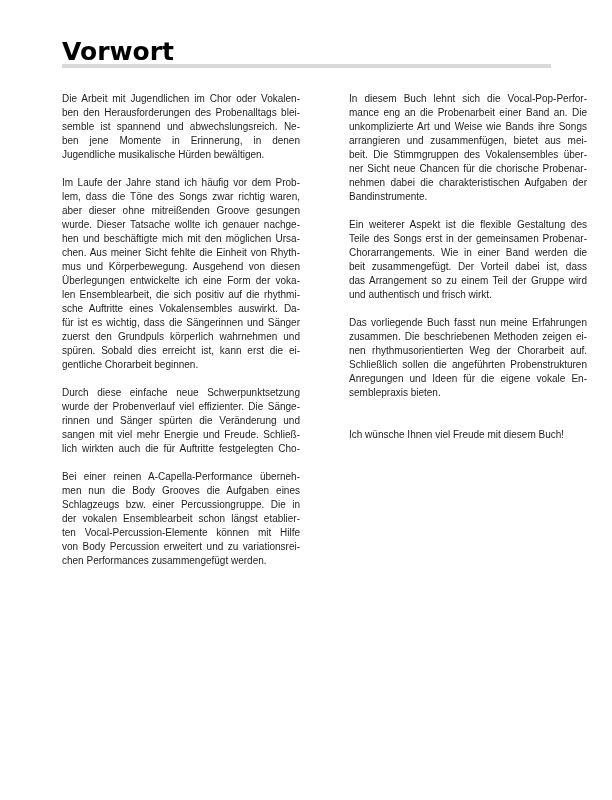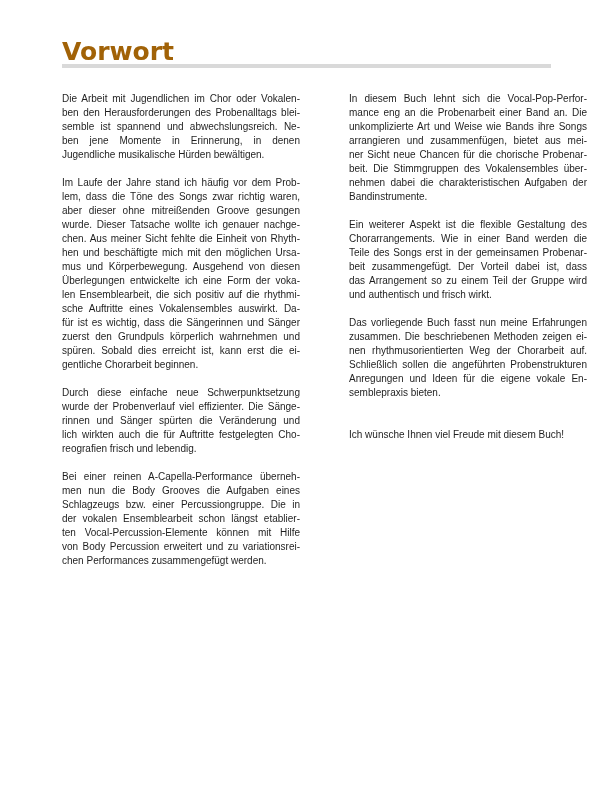--- a/index.html
+++ b/index.html
@@ -1,17 +1,17 @@
 <!DOCTYPE html>
 <html><head>
 <meta charset="utf-8">
 <style>
   html, body { margin: 0; padding: 0; background: #ffffff; }
   body { width: 612px; height: 800px; position: relative; overflow: hidden; font-family: "Liberation Sans", sans-serif; color: #222; }
-  .title { position: absolute; left: 62px; top: 38px; font-family: "DejaVu Sans", sans-serif; font-weight: bold; font-size: 25px; letter-spacing: 0px; color: #a16207; line-height: 28px; }
+  .title { position: absolute; left: 62px; top: 38px; font-family: "DejaVu Sans", sans-serif; font-weight: bold; font-size: 25px; letter-spacing: 0px; color: #000000; line-height: 28px; }
   .rule { position: absolute; left: 62px; top: 64px; width: 489px; height: 4px; background: #d9d9d9; }
   .col { position: absolute; top: 92px; width: 238px; }
   .col.left { left: 62px; }
   .col.right { left: 313px; margin-left: 36px; }
   .para { margin: 0 0 14px 0; }
   .line { display: block; font-size: 10px; line-height: 14px; height: 14px; white-space: nowrap; text-align: justify; text-align-last: justify; color: #1e1e1e; }
   .line.last { text-align-last: left; }
   .gap { height: 14px; }
 </style>
 </head>
@@ -26,64 +26,64 @@
     <span class="line">ben den Herausforderungen des Probenalltags blei-</span>
     <span class="line">semble ist spannend und abwechslungsreich. Ne-</span>
     <span class="line">ben jene Momente in Erinnerung, in denen</span>
     <span class="line last">Jugendliche musikalische Hürden bewältigen.</span>
   </div>
   <div class="para">
     <span class="line">Im Laufe der Jahre stand ich häufig vor dem Prob-</span>
     <span class="line">lem, dass die Töne des Songs zwar richtig waren,</span>
     <span class="line">aber dieser ohne mitreißenden Groove gesungen</span>
     <span class="line">wurde. Dieser Tatsache wollte ich genauer nachge-</span>
+    <span class="line">hen und beschäftigte mich mit den möglichen Ursa-</span>
     <span class="line">chen. Aus meiner Sicht fehlte die Einheit von Rhyth-</span>
-    <span class="line">hen und beschäftigte mich mit den möglichen Ursa-</span>
     <span class="line">mus und Körperbewegung. Ausgehend von diesen</span>
     <span class="line">Überlegungen entwickelte ich eine Form der voka-</span>
     <span class="line">len Ensemblearbeit, die sich positiv auf die rhythmi-</span>
     <span class="line">sche Auftritte eines Vokalensembles auswirkt. Da-</span>
     <span class="line">für ist es wichtig, dass die Sängerinnen und Sänger</span>
     <span class="line">zuerst den Grundpuls körperlich wahrnehmen und</span>
     <span class="line">spüren. Sobald dies erreicht ist, kann erst die ei-</span>
     <span class="line last">gentliche Chorarbeit beginnen.</span>
   </div>
   <div class="para">
     <span class="line">Durch diese einfache neue Schwerpunktsetzung</span>
     <span class="line">wurde der Probenverlauf viel effizienter. Die Sänge-</span>
     <span class="line">rinnen und Sänger spürten die Veränderung und</span>
+    <span class="line">sangen mit viel mehr Energie und Freude. Schließ-</span>
     <span class="line">lich wirkten auch die für Auftritte festgelegten Cho-</span>
-    <span class="line last">reografien frisch und lebendig.</span>
   </div>
   <div class="para">
     <span class="line">Bei einer reinen A-Capella-Performance überneh-</span>
     <span class="line">men nun die Body Grooves die Aufgaben eines</span>
     <span class="line">Schlagzeugs bzw. einer Percussiongruppe. Die in</span>
     <span class="line">der vokalen Ensemblearbeit schon längst etablier-</span>
     <span class="line">ten Vocal-Percussion-Elemente können mit Hilfe</span>
     <span class="line">von Body Percussion erweitert und zu variationsrei-</span>
     <span class="line last">chen Performances zusammengefügt werden.</span>
   </div>
 </div>
 
 <div class="col right">
   <div class="para">
     <span class="line">In diesem Buch lehnt sich die Vocal-Pop-Perfor-</span>
     <span class="line">mance eng an die Probenarbeit einer Band an. Die</span>
     <span class="line">unkomplizierte Art und Weise wie Bands ihre Songs</span>
     <span class="line">arrangieren und zusammenfügen, bietet aus mei-</span>
+    <span class="line">beit. Die Stimmgruppen des Vokalensembles über-</span>
     <span class="line">ner Sicht neue Chancen für die chorische Probenar-</span>
-    <span class="line">beit. Die Stimmgruppen des Vokalensembles über-</span>
     <span class="line">nehmen dabei die charakteristischen Aufgaben der</span>
     <span class="line last">Bandinstrumente.</span>
   </div>
   <div class="para">
     <span class="line">Ein weiterer Aspekt ist die flexible Gestaltung des</span>
+    <span class="line">Teile des Songs erst in der gemeinsamen Probenar-</span>
     <span class="line">Chorarrangements. Wie in einer Band werden die</span>
-    <span class="line">Teile des Songs erst in der gemeinsamen Probenar-</span>
     <span class="line">beit zusammengefügt. Der Vorteil dabei ist, dass</span>
     <span class="line">das Arrangement so zu einem Teil der Gruppe wird</span>
     <span class="line last">und authentisch und frisch wirkt.</span>
   </div>
   <div class="para">
     <span class="line">Das vorliegende Buch fasst nun meine Erfahrungen</span>
     <span class="line">zusammen. Die beschriebenen Methoden zeigen ei-</span>
     <span class="line">nen rhythmusorientierten Weg der Chorarbeit auf.</span>
     <span class="line">Schließlich sollen die angeführten Probenstrukturen</span>
     <span class="line">Anregungen und Ideen für die eigene vokale En-</span>

